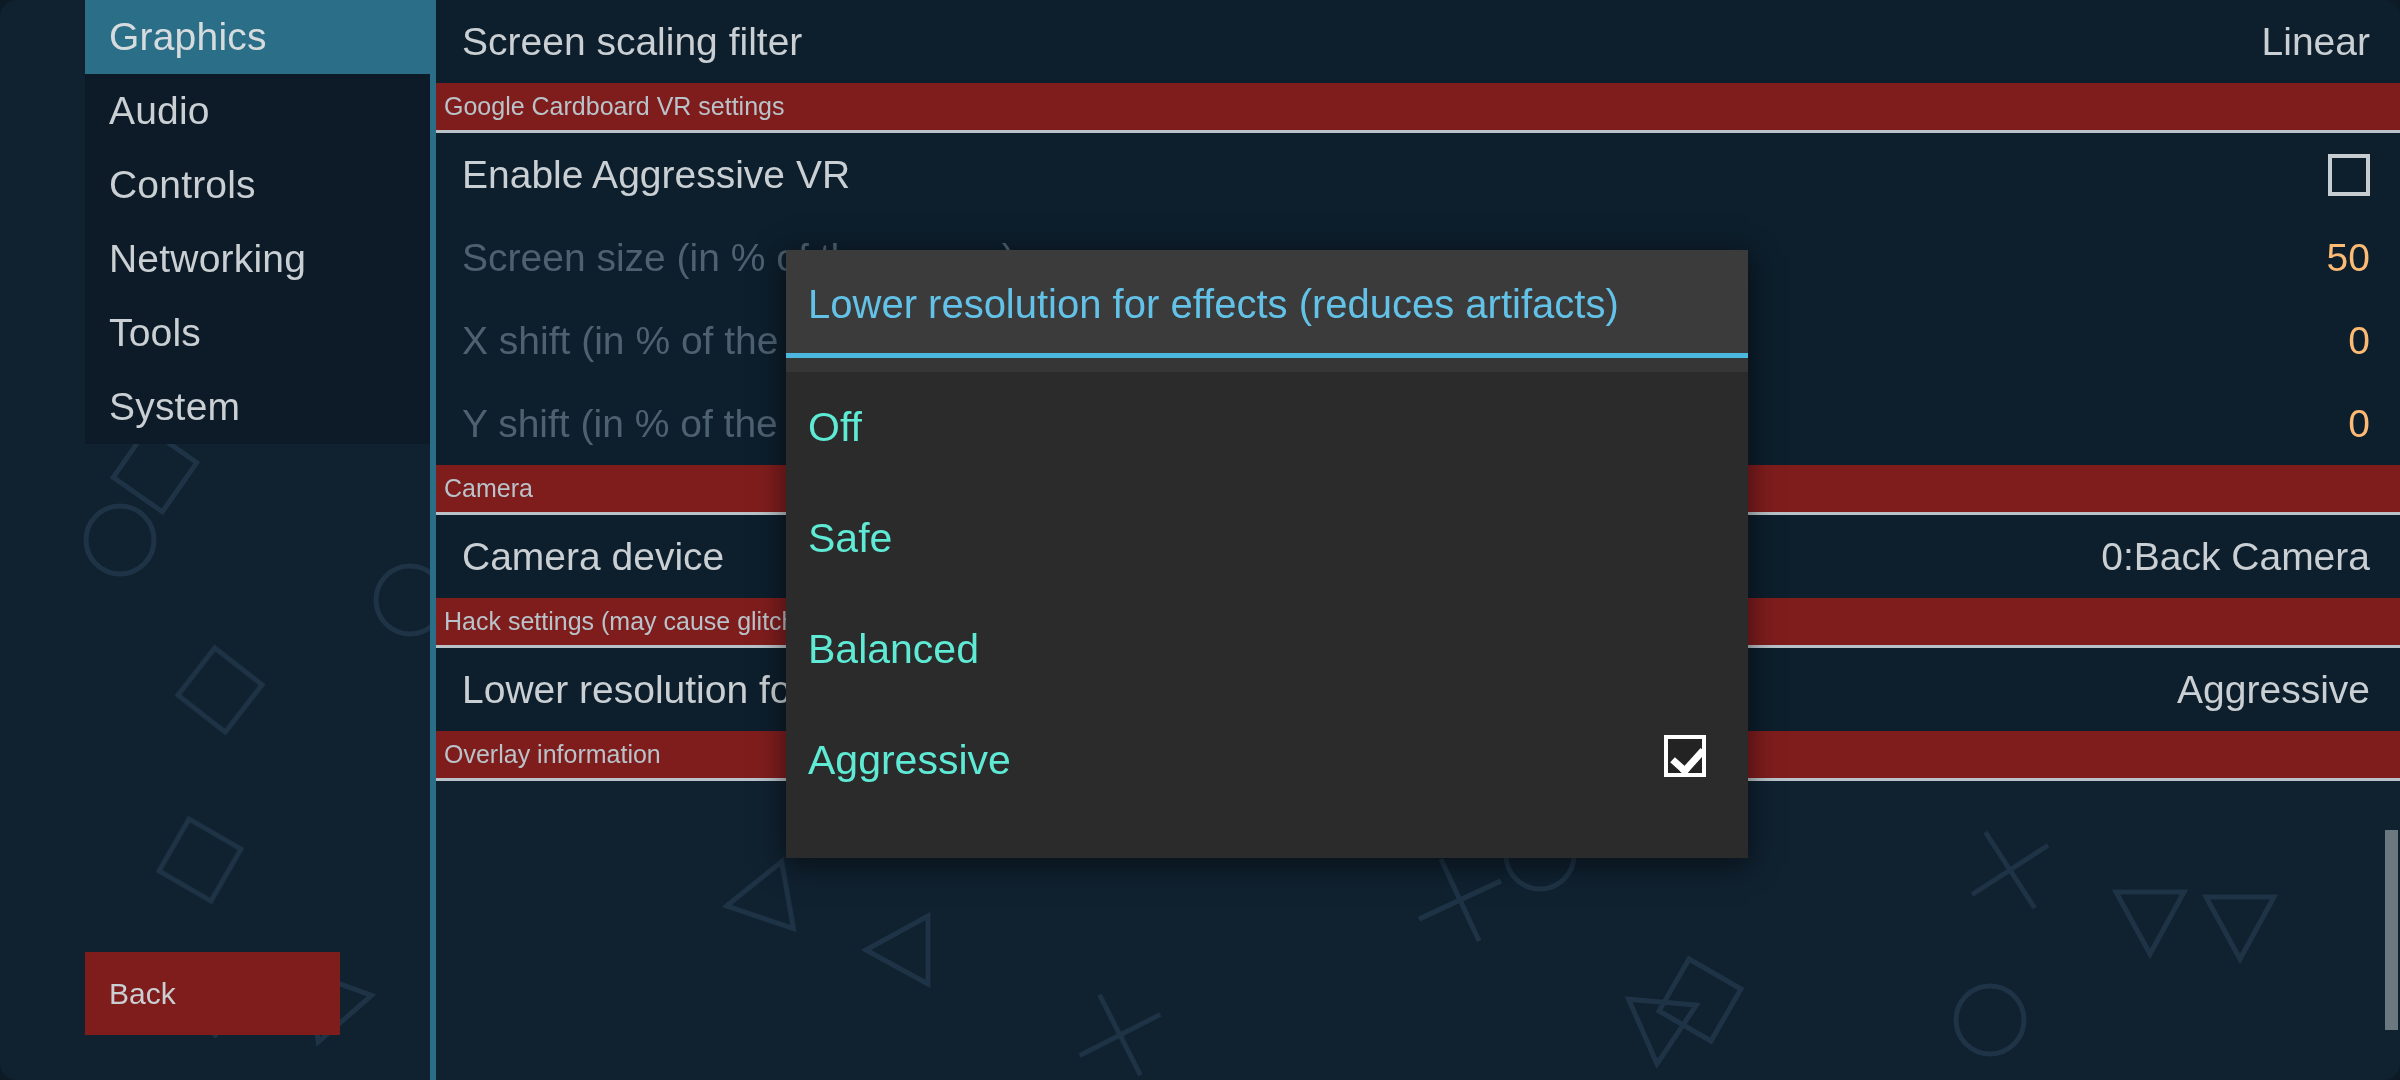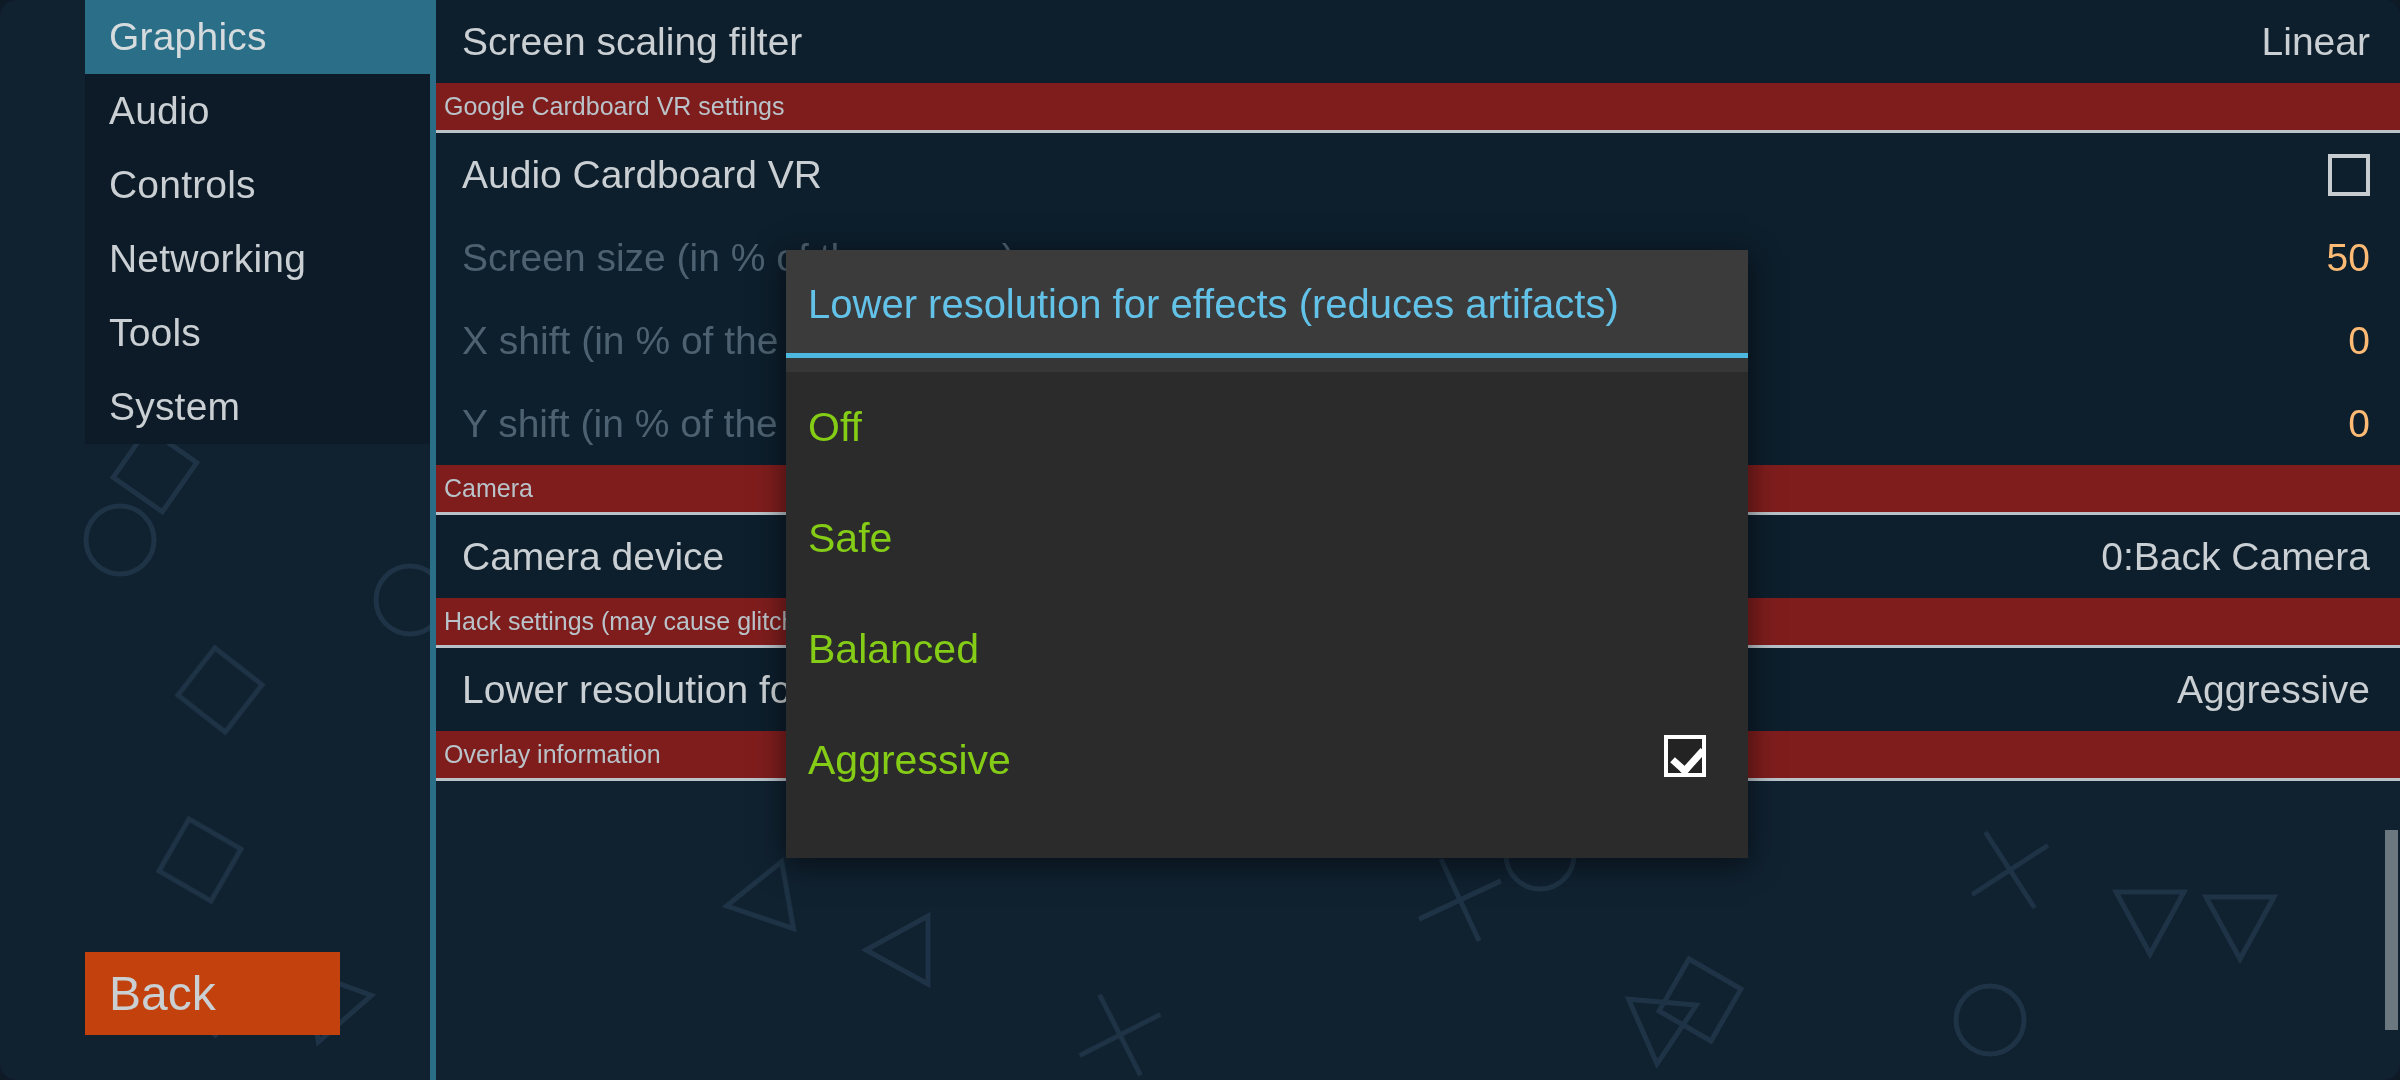--- a/index.html
+++ b/index.html
@@ -33,22 +33,22 @@
     color:#c9cfd2; font-size:39px;
     letter-spacing:.2px;
     white-space:nowrap;
   }
   .sidebar-item.selected{
     background:#2a6e88;
     color:#d6dcde;
   }
   .back-btn{
     position:absolute; left:0; top:952px; width:255px; height:83px;
-    background:#c2410c;
-    color:#c9cfd2; font-size:48px;
+    background:#7f1d1d;
+    color:#c9cfd2; font-size:30px;
     line-height:83px; padding-left:24px;
     white-space:nowrap;
   }
 
   
   .panel{
     position:absolute; left:430px; top:0; width:1970px; height:1080px;
     z-index:2;
   }
   .panel-border{
@@ -134,21 +134,21 @@
     padding-left:22px;
     white-space:nowrap;
     border-bottom:5px solid #4cb8e0;
   }
   .dialog-gap{ height:14px; background:#363636; }
   .dialog-list{ padding:0; background:#2b2b2b; padding-bottom:42px; }
   .dialog-item{
     height:111px;
     display:flex; align-items:center;
     padding:0 42px 0 22px;
-    color:#84cc16; font-size:41px;
+    color:#5eead4; font-size:41px;
     white-space:nowrap;
   }
   .dialog-item .di-label{ flex:1 1 auto; }
   .dialog-item .di-check{ flex:0 0 auto; }
 </style>
 </head>
 <body>
 
 <div id="root">
 
@@ -234,21 +234,21 @@
     <div class="panel-border"></div>
     <div class="rows" id="settings-rows">
         <div class="row item">
           <span class="label">Screen scaling filter</span>
           <span class="value">Linear</span>
         </div>
         <div class="row header">
           <span class="label">Google Cardboard VR settings</span>
         </div>
         <div class="row item">
-          <span class="label">Audio Cardboard VR</span>
+          <span class="label">Enable Aggressive VR</span>
           <span class="cbx"></span>
         </div>
         <div class="row item disabled">
           <span class="label">Screen size (in % of the screen)</span>
           <span class="value">50</span>
         </div>
         <div class="row item disabled">
           <span class="label">X shift (in % of the screen)</span>
           <span class="value">0</span>
         </div>

